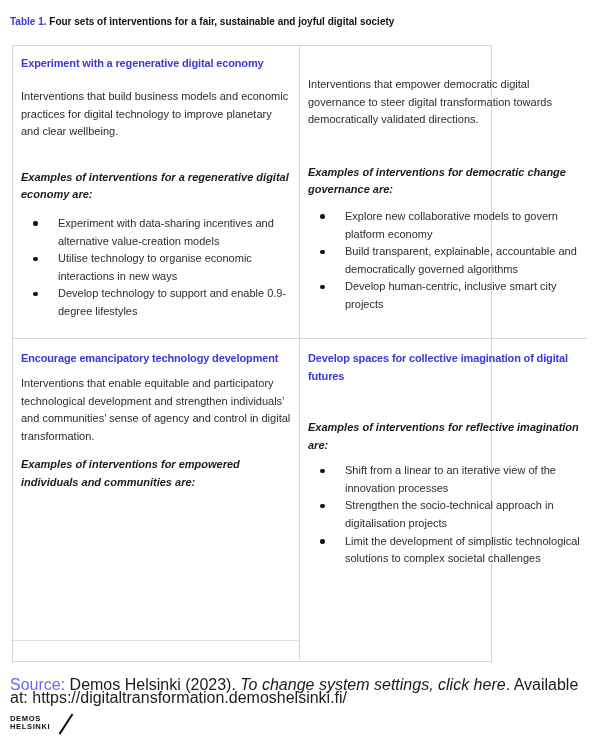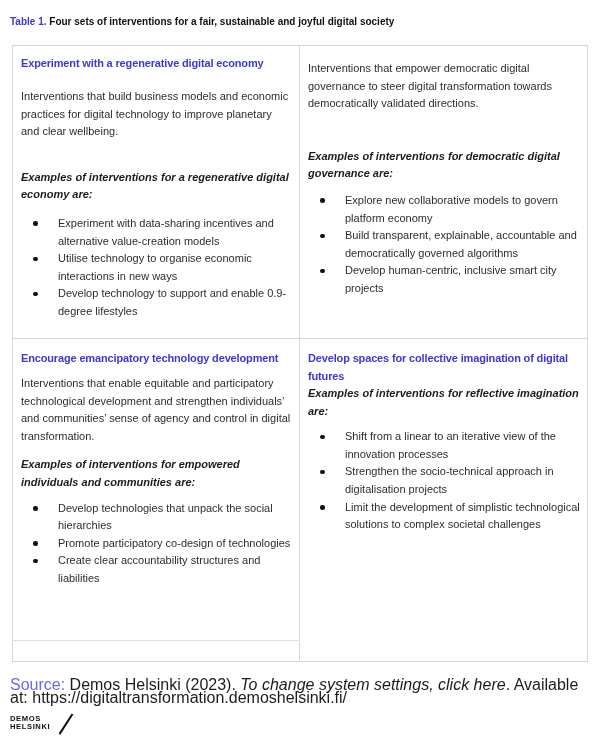--- a/index.html
+++ b/index.html
@@ -16,21 +16,21 @@
   .title-row {
     margin: 14px 10px 0 10px;
     font-size: 10px; font-weight: bold; line-height: 16px;
     color: #111;
   }
   .title-label { color: #3c38d6; }
 
   .table-wrap {
     position: relative;
     margin: 15px 0 0 12px;
-    width: 576px; height: 617px;
+    width: 480px; height: 617px;
     border: 1px solid #d6d6d6;
     display: grid;
     grid-template-columns: 287px 287px;
     grid-template-rows: 293px 321px;
     background: #fff;
   }
   .cell { padding: 8px 6px 8px 8px; overflow: hidden; }
   .cell.col0 { border-right: 1px solid #d6d6d6; }
   .cell.row0 { border-bottom: 1px solid #d6d6d6; }
 
@@ -58,30 +58,30 @@
     content: "";
     position: absolute; left: -25px; top: 6.5px;
     width: 4.5px; height: 4.5px; border-radius: 50%;
     background: #111;
   }
 
   
   .c0 .cell-desc { margin-top: 16px; }
   .c0 .examples-label { margin-top: 28px; }
   .c0 .bullet-list { margin-top: 11px; }
-  .c1 .cell-desc { margin-top: 6px; }
+  .c1 .cell-desc { margin-top: 22px; }
   .c1 .examples-label { margin-top: 35px; }
   .c1 .bullet-list { margin-top: 9px; }
   .c2 { padding-top: 10px; }
   .c2 .cell-desc { margin-top: 8px; }
   .c2 .examples-label { margin-top: 11px; }
   .c2 .bullet-list { margin-top: 8px; }
   .c3 { padding-top: 10px; }
   .c3 .cell-desc { margin-top: 8px; }
-  .c3 .examples-label { }
+  .c3 .examples-label { margin-top: 34px; }
   .c3 .bullet-list { margin-top: 8px; }
 
   .ghost-divider {
     position: absolute; left: 0; top: 594px;
     width: 287px; height: 1px; background: #dedede;
   }
 
   .source-line {
     margin: 16px 10px 0 10px;
     font-size: 16px; line-height: 13px; color: #1c1c1c;
@@ -120,37 +120,32 @@
       <p class="examples-label">Examples of interventions for a regenerative digital economy are:</p>
       <ul class="bullet-list">
         <li>Experiment with data-sharing incentives and alternative value-creation models</li>
         <li>Utilise technology to organise economic interactions in new ways</li>
         <li>Develop technology to support and enable 0.9-degree lifestyles</li>
       </ul>
     </div>
 
     <div class="cell row0 c1">
       <p class="cell-desc">Interventions that empower democratic digital governance to steer digital transformation towards democratically validated directions.</p>
-      <p class="examples-label">Examples of interventions for democratic digital governance are:</p>
+      <p class="examples-label">Examples of interventions for democratic change governance are:</p>
       <ul class="bullet-list">
         <li>Explore new collaborative models to govern platform economy</li>
         <li>Build transparent, explainable, accountable and democratically governed algorithms</li>
         <li>Develop human-centric, inclusive smart city projects</li>
       </ul>
     </div>
 
     <div class="cell col0 c2">
       <h3 class="cell-heading">Encourage emancipatory technology development</h3>
       <p class="cell-desc">Interventions that enable equitable and participatory technological development and strengthen individuals’ and communities’ sense of agency and control in digital transformation.</p>
       <p class="examples-label">Examples of interventions for empowered individuals and communities are:</p>
-      <ul class="bullet-list">
-        <li>Develop technologies that unpack the social hierarchies</li>
-        <li>Promote participatory co-design of technologies</li>
-        <li>Create clear accountability structures and liabilities</li>
-      </ul>
     </div>
 
     <div class="cell c3">
       <h3 class="cell-heading">Develop spaces for collective imagination of digital futures</h3>
       <p class="examples-label">Examples of interventions for reflective imagination are:</p>
       <ul class="bullet-list">
         <li>Shift from a linear to an iterative view of the innovation processes</li>
         <li>Strengthen the socio-technical approach in digitalisation projects</li>
         <li>Limit the development of simplistic technological solutions to complex societal challenges</li>
       </ul>

